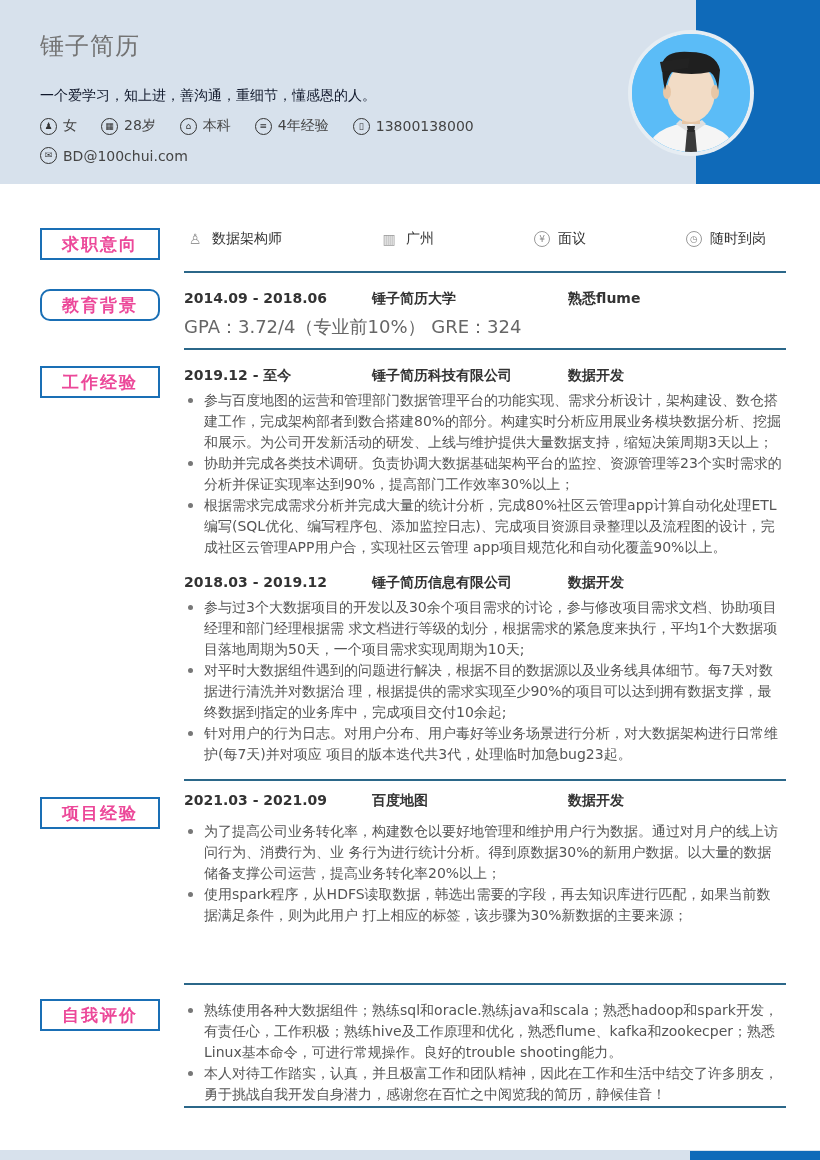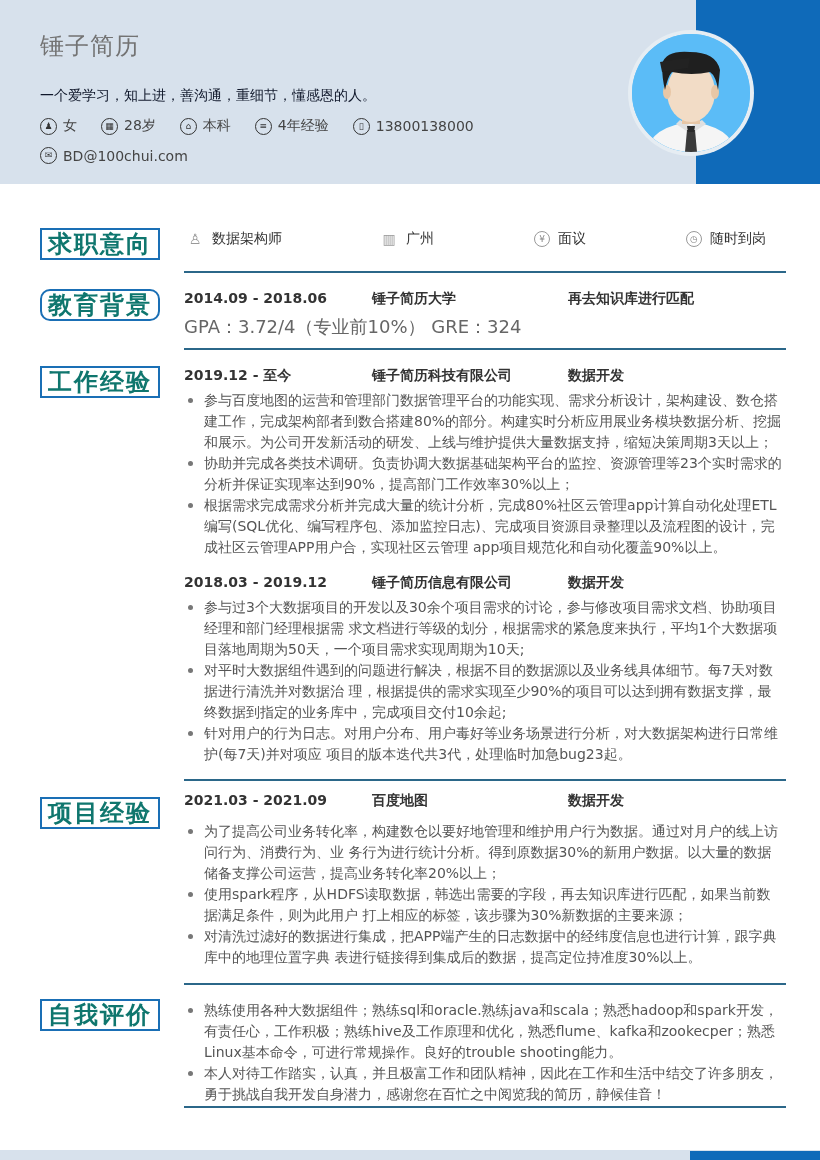--- a/index.html
+++ b/index.html
@@ -12,21 +12,21 @@
   .motto { position: absolute; left: 40px; top: 87px; font-size: 14px; color: #0f172a; }
   .info-row { position: absolute; left: 40px; display: flex; align-items: center; font-size: 14px; color: #444; }
   .info-row.r1 { top: 117px; }
   .info-row.r2 { top: 147px; }
   .info-item { display: flex; align-items: center; margin-right: 24px; }
   .info-item .ico { width: 17px; height: 17px; border: 1.4px solid #333; border-radius: 50%; display: inline-flex; align-items: center; justify-content: center; font-size: 9px; color: #333; margin-right: 6px; line-height: 1; }
 
   .avatar { position: absolute; left: 628px; top: 30px; width: 126px; height: 126px; border-radius: 50%; background: #e6edf3; padding: 4px; }
   .avatar-inner { width: 118px; height: 118px; border-radius: 50%; background: #5bbcf7; overflow: hidden; position: relative; }
 
-  .section-title { position: absolute; left: 40px; width: 120px; height: 32px; border: 2.5px solid #1a6fb5; color: #0f766e; font-weight: bold; font-size: 24px; display: flex; align-items: center; justify-content: center; letter-spacing: 2px; background: #fff; }
+  .section-title { position: absolute; left: 40px; width: 120px; height: 32px; border: 2.5px solid #1a6fb5; color: #ec4899; font-weight: bold; font-size: 17px; display: flex; align-items: center; justify-content: center; letter-spacing: 2px; background: #fff; }
 
   .divider { position: absolute; left: 184px; width: 602px; height: 1.5px; background: #2b6789; }
 
   .intent-row { position: absolute; left: 184px; top: 230px; width: 600px; display: flex; font-size: 14px; color: #333; }
   .intent-item { display: flex; align-items: center; }
   .intent-item .ico { color: #999; font-size: 14px; margin-right: 8px; width: 18px; text-align: center; }
   .intent-item .circ { width: 16px; height: 16px; border: 1.3px solid #999; border-radius: 50%; display: inline-flex; align-items: center; justify-content: center; font-size: 9px; color: #888; margin-right: 8px; }
 
   .entry-head { position: absolute; left: 184px; font-size: 14px; font-weight: bold; color: #333; display: flex; }
   .entry-head .c1 { width: 188px; }
@@ -115,21 +115,21 @@
     <span class="circ">◷</span>
     <span>随时到岗</span>
   </div>
 </div>
 <div class="divider" style="top:271px;"></div>
 
 <div class="section-title" style="top:289px;border-radius:10px;">教育背景</div>
 <div class="entry-head" style="top:290px;justify-content:space-between;">
   <span class="c1">2014.09 - 2018.06</span>
   <span class="c2">锤子简历大学</span>
-  <span class="c3">再去知识库进行匹配</span>
+  <span class="c3">熟悉flume</span>
 </div>
 <div class="sub-line" style="top:315px;">GPA：3.72/4（专业前10%） GRE：324</div>
 <div class="divider" style="top:348px;"></div>
 
 <div class="section-title" style="top:366px;">工作经验</div>
 <div class="entry-head" style="top:367px;">
   <span class="c1">2019.12 - 至今</span>
   <span class="c2">锤子简历科技有限公司</span>
   <span class="c3">数据开发</span>
 </div>
@@ -153,21 +153,20 @@
 
 <div class="section-title" style="top:797px;">项目经验</div>
 <div class="entry-head" style="top:792px;justify-content:center;">
   <span class="c1">2021.03 - 2021.09</span>
   <span class="c2">百度地图</span>
   <span class="c3">数据开发</span>
 </div>
 <ul class="bullets" style="top:821px;">
   <li>为了提高公司业务转化率，构建数仓以要好地管理和维护用户行为数据。通过对月户的线上访问行为、消费行为、业 务行为进行统计分析。得到原数据30%的新用户数据。以大量的数据储备支撑公司运营，提高业务转化率20%以上；</li>
   <li>使用spark程序，从HDFS读取数据，韩选出需要的字段，再去知识库进行匹配，如果当前数据满足条件，则为此用户 打上相应的标签，该步骤为30%新数据的主要来源；</li>
-  <li>对清洗过滤好的数据进行集成，把APP端产生的日志数据中的经纬度信息也进行计算，跟字典库中的地理位置字典 表进行链接得到集成后的数据，提高定位持准度30%以上。</li>
 </ul>
 <div class="divider" style="top:983px;"></div>
 
 <div class="section-title" style="top:999px;">自我评价</div>
 <ul class="bullets" style="top:1000px;">
   <li>熟练使用各种大数据组件；熟练sql和oracle.熟练java和scala；熟悉hadoop和spark开发，有责任心，工作积极；熟练hive及工作原理和优化，熟悉flume、kafka和zookecper；熟悉Linux基本命令，可进行常规操作。良好的trouble shooting能力。</li>
   <li>本人对待工作踏实，认真，并且极富工作和团队精神，因此在工作和生活中结交了许多朋友，勇于挑战自我开发自身潜力，感谢您在百忙之中阅览我的简历，静候佳音！</li>
 </ul>
 <div class="divider" style="top:1106px;"></div>
 

